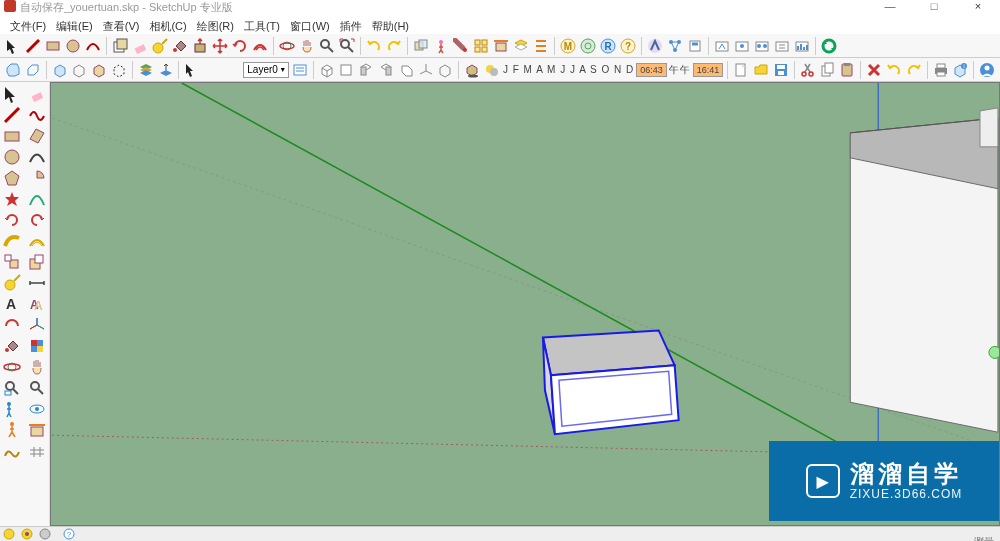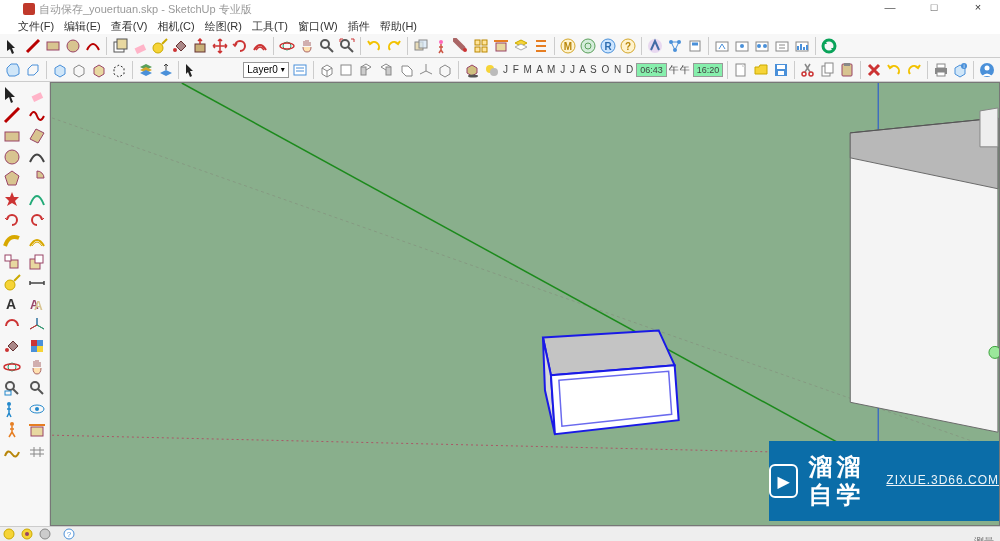--- a/index.html
+++ b/index.html
@@ -1,44 +1,44 @@
 <!DOCTYPE html>
 <html><head>
 <meta charset="utf-8">
 <style>
   * { box-sizing: border-box; margin: 0; padding: 0; }
   html, body { width: 1000px; height: 541px; font-family: "Microsoft YaHei", Arial, sans-serif; font-size: 11px; overflow: hidden; background: #fff; }
-  .titlebar { height: 18px; display: flex; align-items: center; background: #fff; padding: 8px 4px; margin-left: 19px; }
+  .titlebar { height: 18px; display: flex; background: #fff; padding: 0 4px; }
   .titlebar .app-icon { width: 12px; height: 12px; background: #c0392b; border-radius: 2px; margin-right: 4px; }
   .titlebar .title { color: #999; font-size: 11px; }
   .winbtns { margin-left: auto; display: flex; gap: 8px; }
   .winbtn { width: 36px; height: 16px; text-align: center; color: #555; cursor: default; }
   .winbtn.close { color: #333; }
-  .menubar { height: 16px; display: flex; align-items: center; padding: 0 16px; gap: 6px; color: #333; font-size: 11px; }
+  .menubar { height: 16px; display: flex; align-items: center; padding: 0 8px; gap: 6px; color: #333; font-size: 11px; }
   .menubar span { padding: 0 2px; }
   .toolbar { height: 24px; display: flex; align-items: center; padding: 0 4px; border-bottom: 1px solid #ccc; background: #f7f7f7; gap: 2px; }
   .tbicon { width: 18px; height: 18px; display: inline-flex; align-items: center; justify-content: center; vertical-align: middle; }
   .sep { width: 1px; height: 18px; background: #ccc; margin: 0 2px; }
   .layer-select { height: 16px; width: 46px; border: 1px solid #999; font-size: 10px; background: #fff; display: flex; align-items: center; padding: 0 3px; margin-left: 40px; }
   .layer-select::after { content: "▾"; margin-left: auto; font-size: 8px; }
-  .timebox { border: 1px solid #999; background: #86efac; font-size: 9px; height: 14px; padding: 0 3px; display: inline-flex; align-items: center; color:#444; }
+  .timebox { border: 1px solid #999; background: #fdba74; font-size: 9px; height: 14px; padding: 0 3px; display: inline-flex; align-items: center; color:#444; }
   .timelabel { font-size: 10px; letter-spacing: 1px; color: #444; white-space: nowrap; }
   .main { display: flex; height: calc(541px - 18px - 16px - 24px - 24px - 15px); position: relative; }
   .palette { width: 50px; display: flex; flex-direction: column; gap: 0; padding: 2px 2px; background: #f7f7f7; border-right: 1px solid #ddd; }
   .prow { height: 21px; display: flex; justify-content: space-between; }
   .prow .tbicon { width: 20px; height: 20px; }
   .viewport { flex: 1; background: #88ae8b; position: relative; border: 1px solid #777; overflow: hidden; }
   .statusbar { height: 15px; display: flex; align-items: center; background: #eee; border-top: 1px solid #ccc; font-size: 10px; color: #333; }
   .statusbar .sicon { width: 14px; height: 14px; display: inline-flex; align-items: center; justify-content: center; margin: 0 2px; }
   .statusbar .measure { margin-left: auto; margin-right: 6px; color: #666; font-size: 10px; margin-top: 16px; }
   .watermark { position: absolute; right: 0; bottom: 4px; width: 230px; height: 80px; background: #0b6da8; color: #fff; display: flex; align-items: center; justify-content: center; gap: 10px; }
   .watermark .play { width: 34px; height: 34px; border: 2px solid #fff; border-radius: 6px; display: flex; align-items: center; justify-content: center; font-size: 16px; }
-  .watermark .txt { display: flex; flex-direction: row; align-items: center; line-height: 1.15; }
+  .watermark .txt { display: flex; flex-direction: column; align-items: flex-end; line-height: 1.15; }
   .watermark .cn { font-size: 24px; font-weight: bold; letter-spacing: 4px; }
-  .watermark .en { font-size: 12px; letter-spacing: 1px; opacity: .92; text-decoration: underline; }
+  .watermark .en { font-size: 12px; letter-spacing: 1px; opacity: .92; }
 </style>
 </head>
 <body>
 
 <div class="titlebar">
   <span class="app-icon"></span>
   <span class="title">自动保存_youertuan.skp - SketchUp 专业版</span>
   <div class="winbtns">
     <span class="winbtn">—</span>
     <span class="winbtn">□</span>
@@ -407,21 +407,21 @@
     </span>
   <span class="tbicon">
       <svg width="16" height="16">
         <circle cx="6" cy="7" r="4" fill="#f6d437"></circle>
         <circle cx="10" cy="10" r="4" fill="#bbb"></circle>
       </svg>
     </span>
   <span class="timelabel">J F M A M J J A S O N D</span>
   <span class="timebox">06:43</span>
   <span class="timelabel">午午</span>
-  <span class="timebox">16:20</span>
+  <span class="timebox">16:41</span>
   <span class="sep"></span>
   <span class="tbicon">
       <svg width="16" height="16">
         <rect x="3" y="2" width="9" height="12" fill="#fff" stroke="#888"></rect>
         <path d="M9 2 L12 5 L9 5 Z" fill="#ddd"></path>
       </svg>
     </span>
   <span class="tbicon">
       <svg width="16" height="16">
         <path d="M2 5 L6 5 L7 3 L14 3 L14 12 L2 12 Z" fill="#f6d437" stroke="#caa900"></path>

